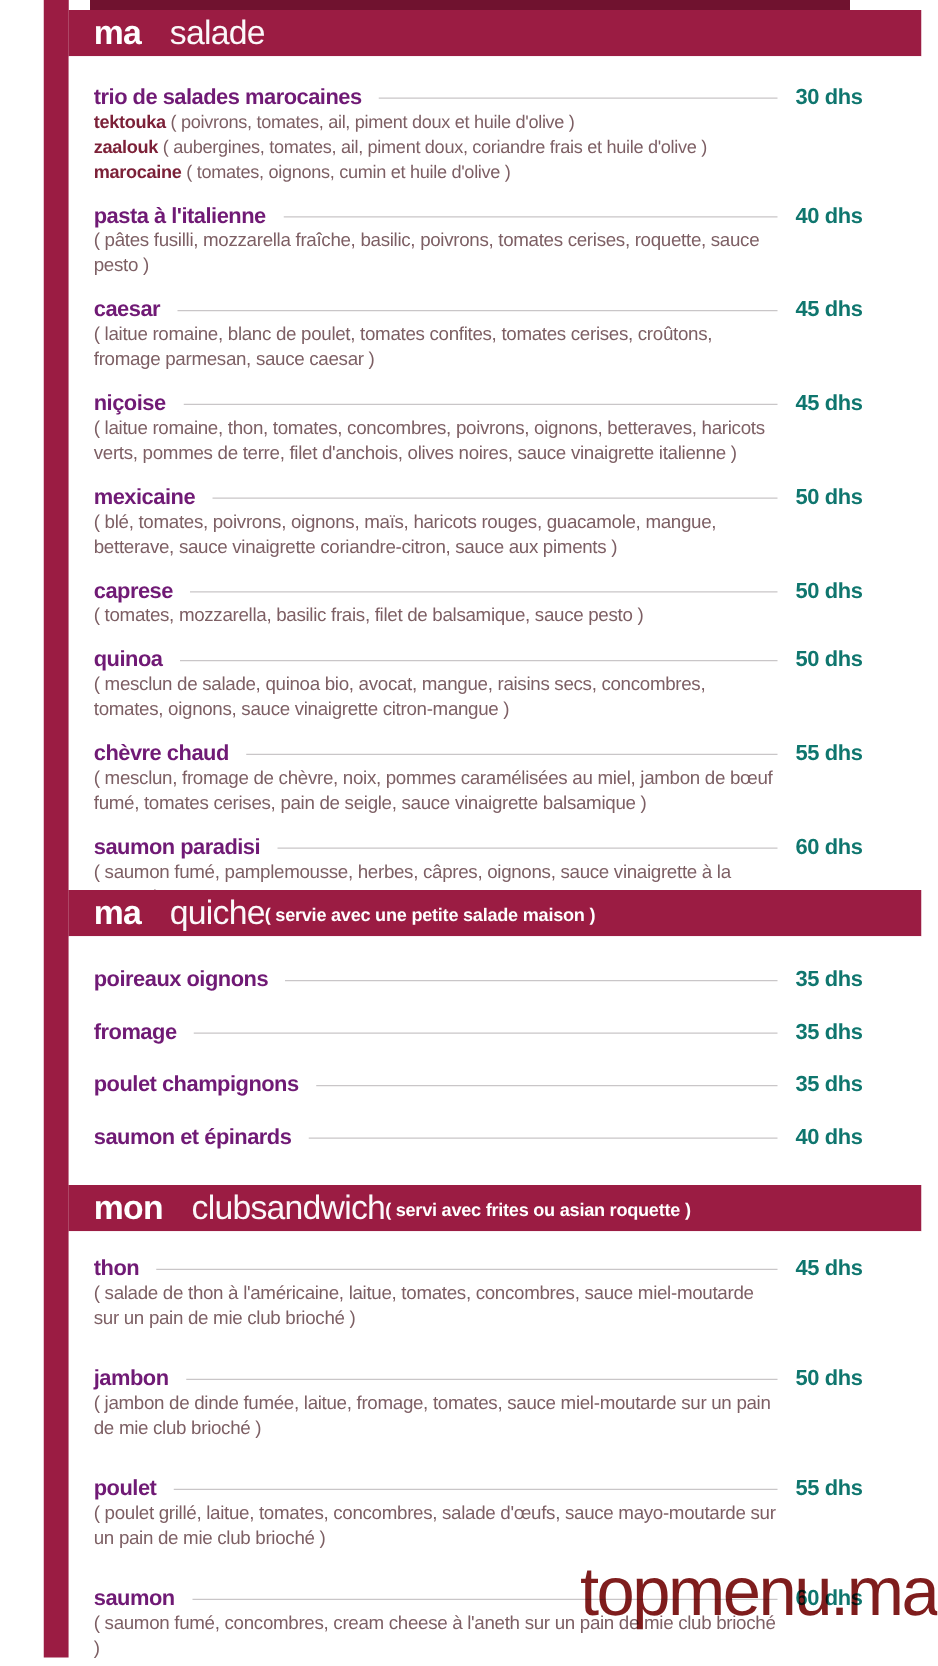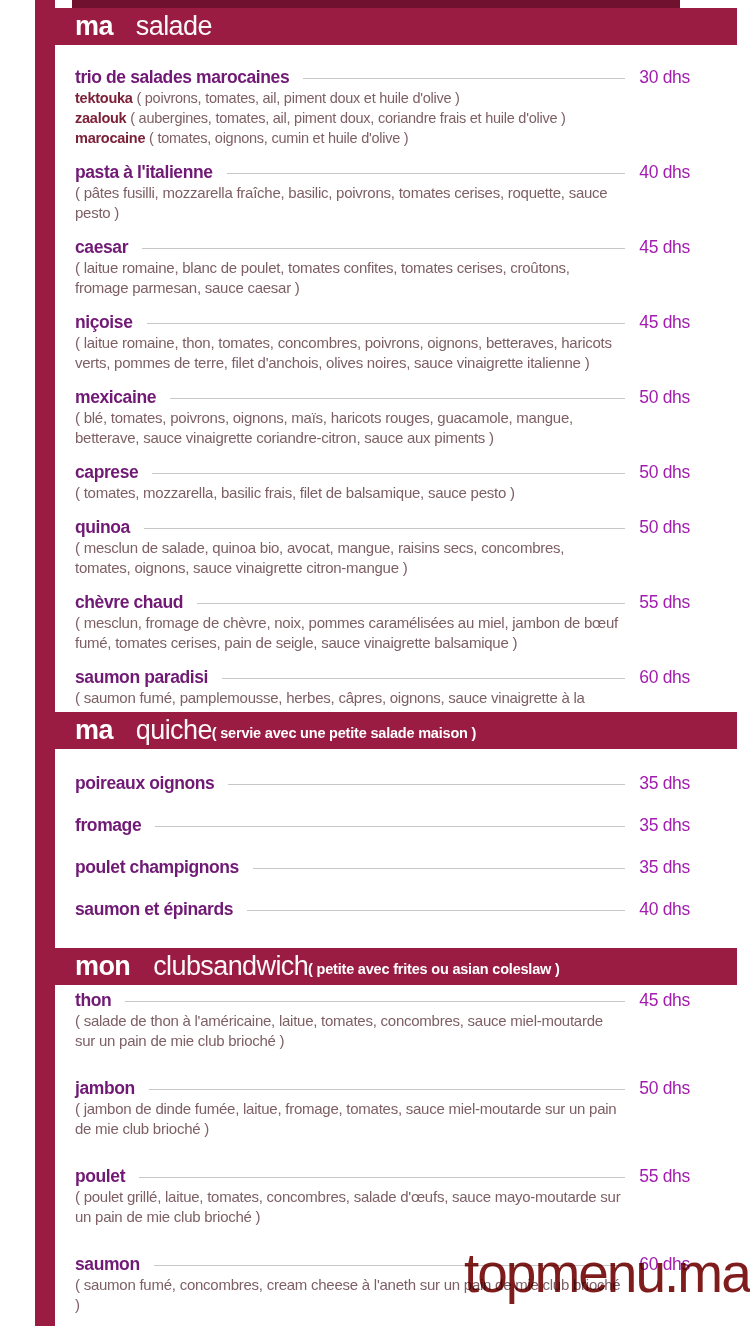--- a/index.html
+++ b/index.html
@@ -13,28 +13,28 @@
   .bar{
     height:37px;background:#9b1c43;color:#fff;display:flex;align-items:center;
     padding-left:20px;box-sizing:border-box;
   }
   .t-bold{font-weight:bold;font-size:27px;letter-spacing:-0.6px;}
   .t-light{font-weight:normal;font-size:27px;letter-spacing:-0.6px;opacity:.97;margin-left:23px;}
   .bar-sub{font-weight:bold;font-size:14.5px;margin-top:5px;letter-spacing:-0.2px;white-space:nowrap;}
   .panel{box-sizing:border-box;background:#fff;overflow:hidden;}
   .panel-1{height:667px;padding:21px 47px 0 20px;}
   .panel-2{height:199px;padding:23px 47px 0 20px;}
-  .panel-3{height:348px;padding:4px 47px 0 20px;}
+  .panel-3{height:348px;padding:18px 47px 0 20px;}
   .item{margin-bottom:13px;}
   .panel-2 .item{margin-bottom:20px;}
   .panel-3 .item{margin-bottom:26px;}
   .row{display:flex;align-items:center;}
   .name{font-weight:bold;color:#701a75;font-size:17.5px;line-height:22px;letter-spacing:-0.4px;white-space:nowrap;}
   .leader{flex:1;height:0;border-top:1px solid #c9c6c8;margin:3px 14px 0 14px;}
-  .price{font-weight:normal;color:#a21caf;font-size:17.5px;line-height:22px;letter-spacing:-0.3px;white-space:nowrap;}
+  .price{font-weight:bold;color:#0f766e;font-size:17.5px;line-height:22px;letter-spacing:-0.3px;white-space:nowrap;}
   .desc{color:#7d5f64;font-size:15px;line-height:20px;max-width:548px;letter-spacing:-0.25px;}
   .subline{color:#7d5f64;font-size:14.5px;line-height:20px;letter-spacing:-0.25px;}
   .subline b{color:#7c2138;}
   .watermark{
     position:absolute;left:464px;top:1246px;font-size:55px;line-height:55px;
     color:#7f1d1d;letter-spacing:-2px;mix-blend-mode:multiply;white-space:nowrap;
   }
 </style>
 </head>
 <body>
@@ -178,21 +178,21 @@
           </div>
         </div>
 
       </div>
     </section>
 
     <section>
       <header class="bar">
         <span class="t-bold">mon</span>
           <span class="t-light">clubsandwich</span>
-        <span class="bar-sub">( petite avec frites ou asian coleslaw )</span>
+        <span class="bar-sub">( servi avec frites ou asian roquette )</span>
       </header>
       <div class="panel panel-3">
 
         <div class="item">
           <div class="row">
             <span class="name">thon</span>
             <span class="leader"></span>
             <span class="price">45 dhs</span>
           </div>
           <div class="desc">( salade de thon à l'américaine, laitue, tomates, concombres, sauce miel-moutarde sur un pain de mie club brioché )</div>

